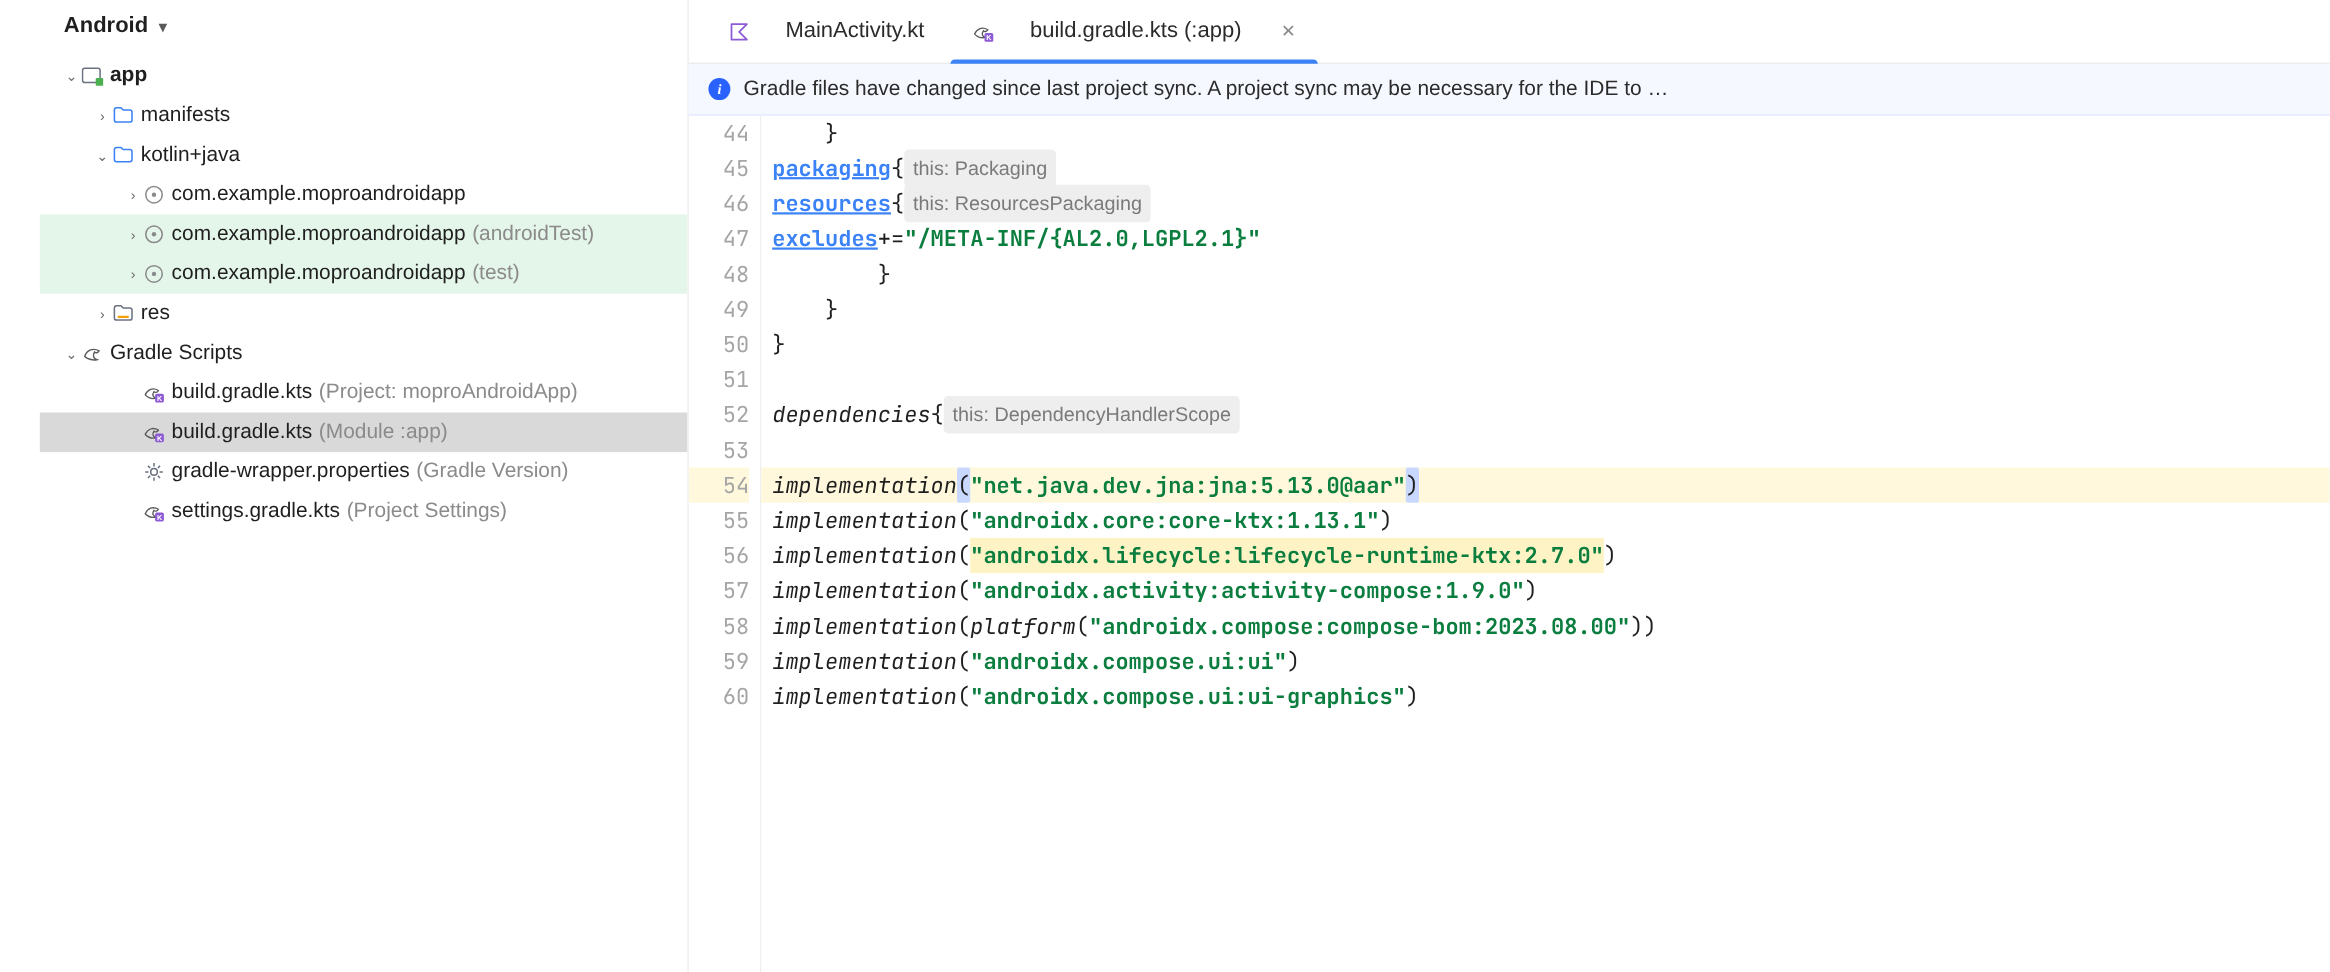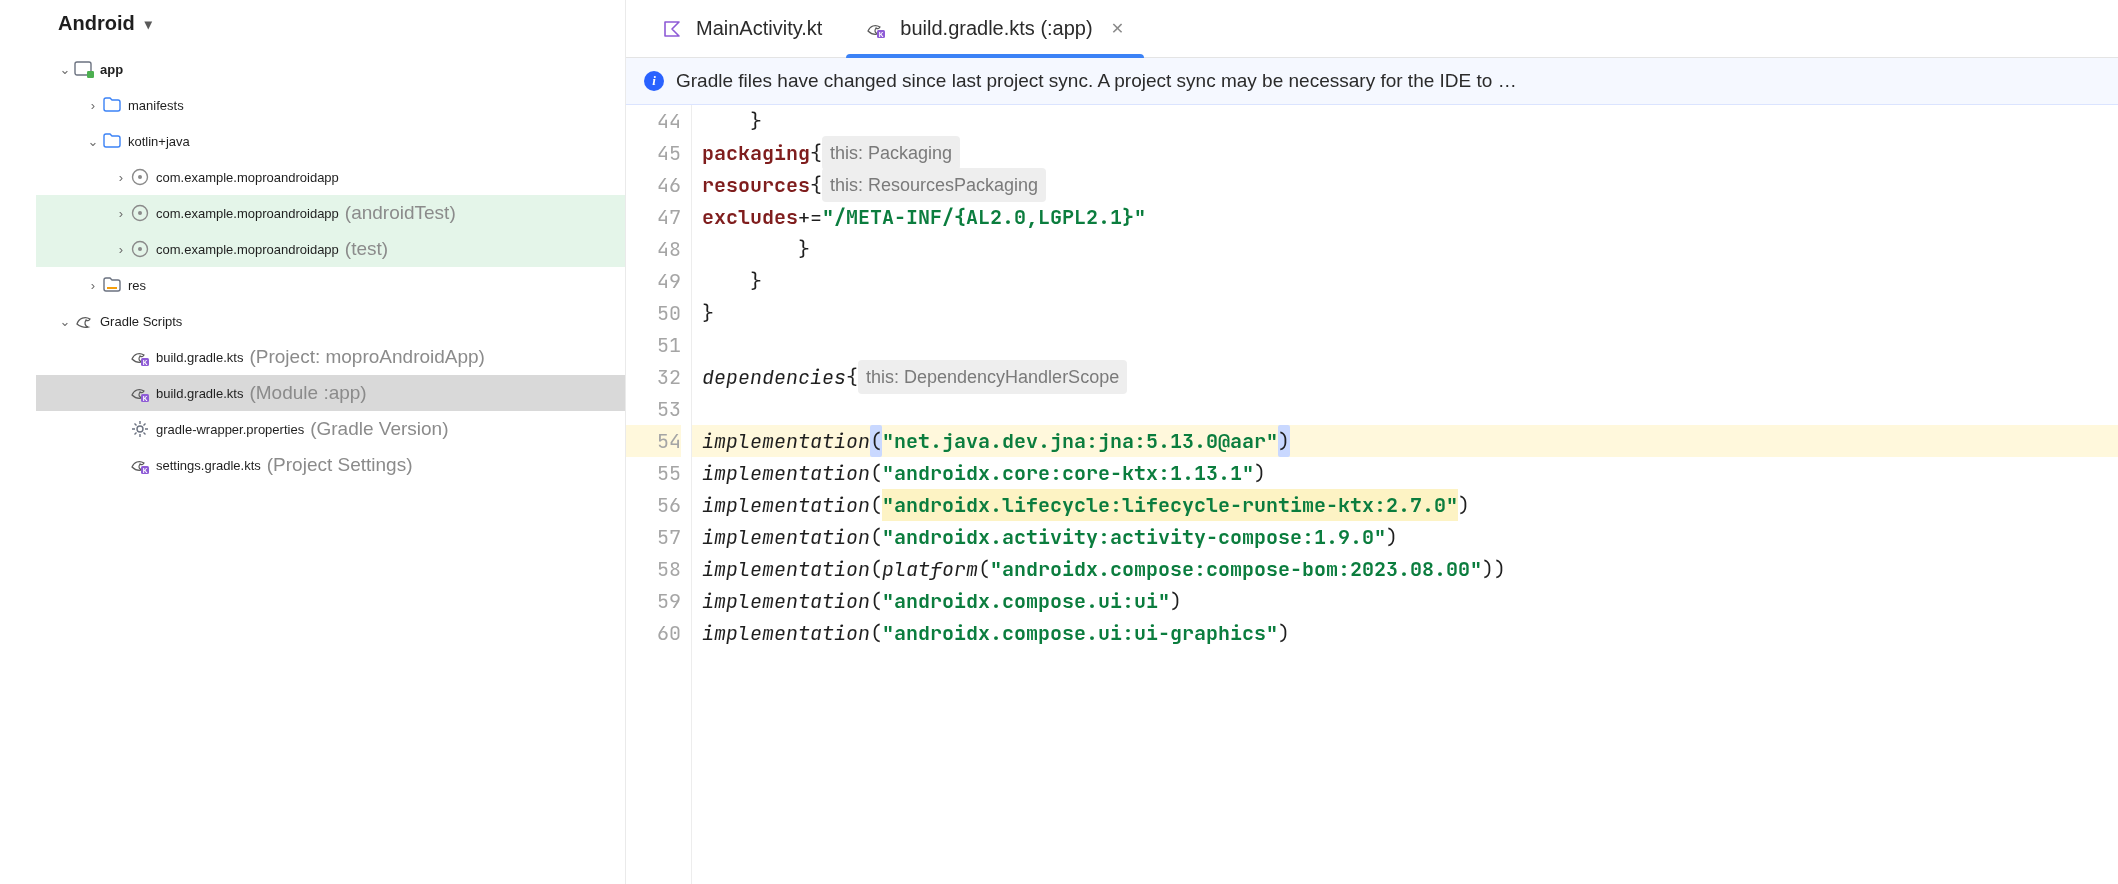--- a/index.html
+++ b/index.html
@@ -63,42 +63,42 @@
   .icn {
     width: 20px;
     height: 20px;
     display: inline-flex;
     align-items: center;
     justify-content: center;
     margin-right: 6px;
     flex-shrink: 0;
   }
   .label {
-    font-size: 13px;
+    font-size: 19px;
     color: #1f1f1f;
   }
   .label.bold { font-weight: 700; }
   .hint {
     font-size: 19px;
     color: #8b8b8b;
     margin-left: 6px;
   }
   
   .editor { flex: 1; display: flex; flex-direction: column; min-width:0; }
   .tabbar {
     height: 58px;
     display: flex;
     align-items: stretch;
     border-bottom: 1px solid #e4e4e4;
     padding-left: 14px;
   }
   .tab {
     display: flex;
     align-items: center;
-    gap: 8px;
+    gap: 26px;
     padding: 0 22px;
     font-size: 20px;
     color: #2b2b2b;
     cursor: pointer;
     position: relative;
   }
   .tab svg { width: 22px; height: 22px; }
   .tab .close {
     margin-left: 10px;
     color: #8a8a8a;
@@ -137,21 +137,21 @@
   .banner-text { overflow:hidden; text-overflow:ellipsis; }
   
   .codeview { flex:1; display:flex; overflow:hidden; font-family: "JetBrains Mono","SF Mono",Menlo,Consolas,monospace; font-size:20px; line-height:32px; }
   .gutter { width:66px; text-align:right; padding-right:10px; color:#a5a5a5; border-right:1px solid #ededed; user-select:none; }
   .gutter div { height:32px; }
   .gutter div.hl { background:#fff8dc; }
   .code { flex:1; position:relative; }
   .cline { height:32px; display:flex; align-items:center; padding-left:10px; white-space:pre; position:relative; }
   .cline.hl { background:#fff8dc; }
   
-  .kw   { color:#7f1d1d; font-weight:600; }
+  .kw   { color:#3b82f6; font-weight:600;text-decoration:underline; }
   .fn-i { color:#1f1f1f; font-style:italic;text-align:center; }
   .hint-inlay {
     background:#eeeeee; color:#7a7a7a; padding:1px 8px; border-radius:4px; font-size:18px; font-style:normal; font-family:-apple-system,Arial,sans-serif;
   }
   .op { color:#1f1f1f; }
   .str { color:#0b7d3e; font-weight:600; }
   .str-hl { background:#fdf3c4; }
   .paren-hl { background:#c9d8ff; border-radius:2px; }
 </style>
 </head>
@@ -335,21 +335,21 @@
     <div class="codeview">
       <div class="gutter" id="gutter">
           <div>44</div>
           <div>45</div>
           <div>46</div>
           <div>47</div>
           <div>48</div>
           <div>49</div>
           <div>50</div>
           <div>51</div>
-          <div>32</div>
+          <div>52</div>
           <div>53</div>
           <div class="hl">54</div>
           <div>55</div>
           <div>56</div>
           <div>57</div>
           <div>58</div>
           <div>59</div>
           <div>60</div>
         </div>
       <div class="code" id="code">

